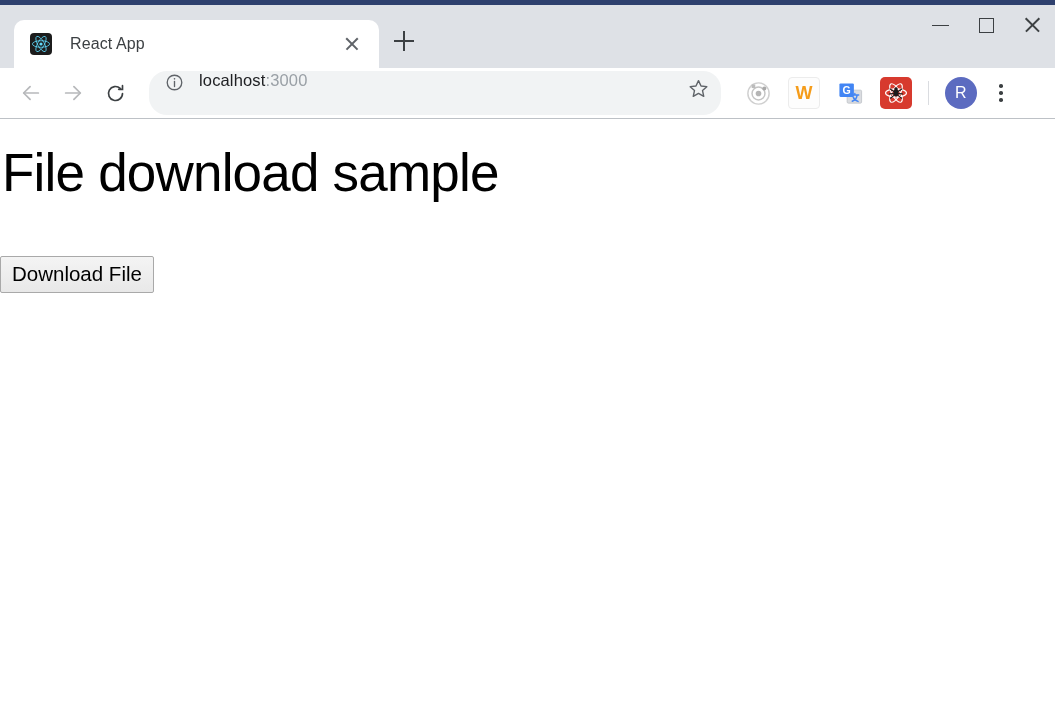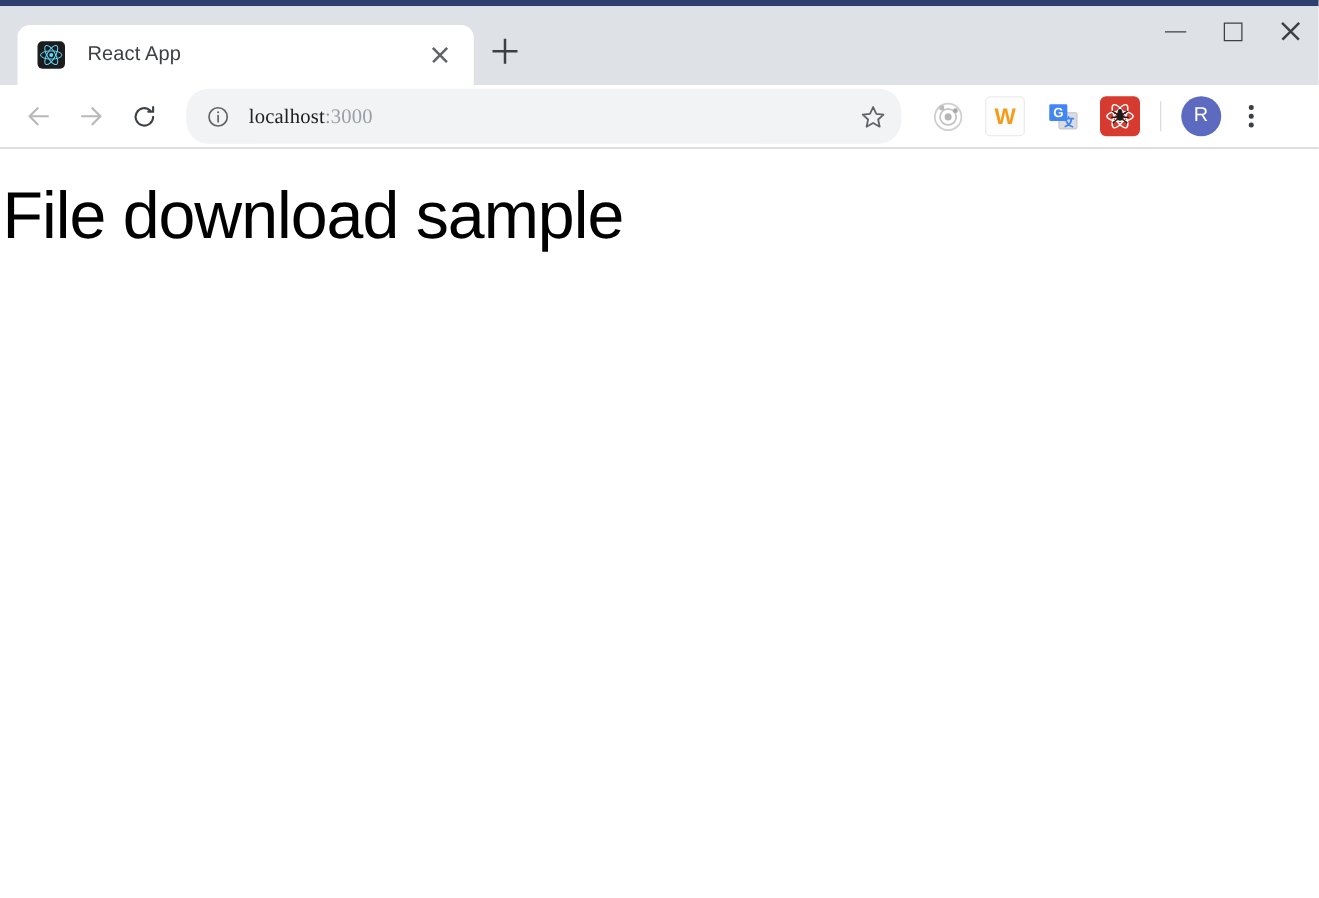--- a/index.html
+++ b/index.html
@@ -198,27 +198,25 @@
     margin-right: 4px;
   }
   .nav-btn.disabled { opacity: 0.45; }
 
   .omnibox {
     flex: 1 1 auto;
     height: 44px;
     background: #f1f3f4;
     border-radius: 18px;
     display: flex;
-    align-items: center;
     margin-left: 11px;
     margin-right: 14px;
     padding: 0 4px 0 14px;
     box-sizing: border-box;
     max-width: 572px;
-    font-family: Liberation Serif, serif;
   }
   .omnibox-info {
     width: 22px;
     height: 22px;
     flex: 0 0 auto;
     display: flex;
     align-items: center;
     justify-content: center;
   }
   .omnibox-url {
@@ -462,15 +460,16 @@
     <div class="menu-btn">
       <i></i>
       <i></i>
       <i></i>
     </div>
 
   </div>
 
   <div class="page-content">
     <h1 class="page-h1">File download sample</h1>
+    <button class="download-btn">Download File</button>
   </div>
 
 </div>
 
 </body></html>

